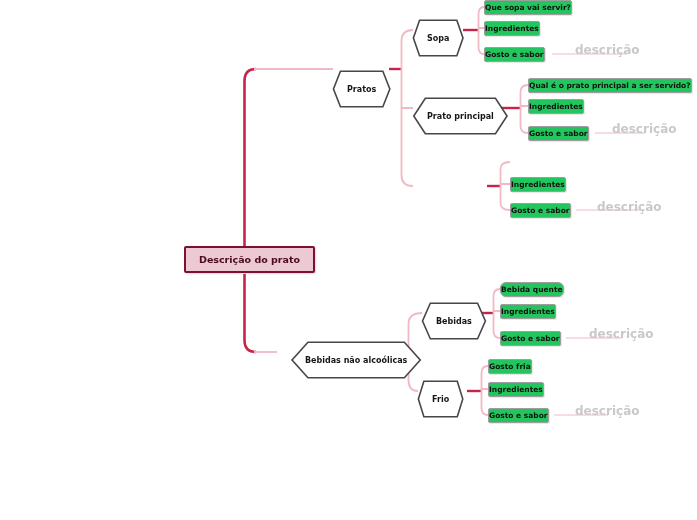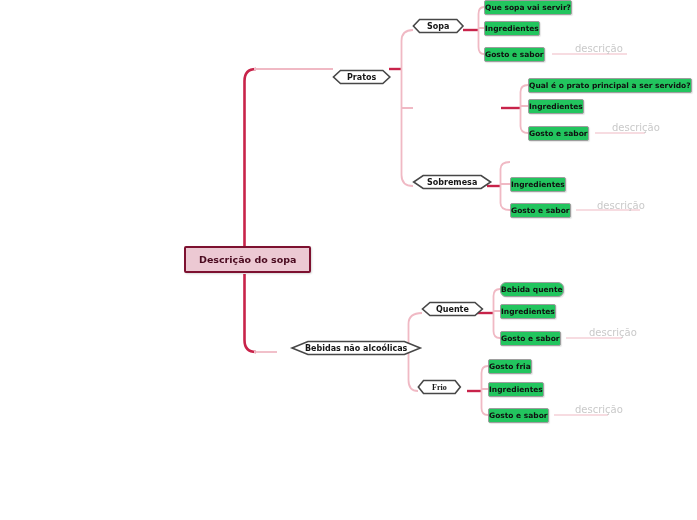--- a/index.html
+++ b/index.html
@@ -12,34 +12,34 @@
   .sub-line  { stroke:var(--sub-branch-line);  stroke-width:1.8; }
   .note-line { stroke:var(--sub-branch-line);  stroke-width:1.2; }
 
   .root-topic {
     position:absolute; z-index:2; box-sizing:border-box;
     background:var(--root-fill); border:2px solid var(--root-border); border-radius:2px;
     color:var(--root-text); font-size:9.5px; font-weight:bold; white-space:nowrap;
     padding:6px 13px; box-shadow:1px 1px 2px rgba(0,0,0,0.15);
   }
   .hex {
-    position:absolute; z-index:2; height:14px; display:flex; align-items:center; justify-content:center;
+    position:absolute; z-index:2; height:38px; display:flex; align-items:center; justify-content:center;
     padding:0 14px; font-size:8px; font-weight:bold; color:#161616; white-space:nowrap;
   }
   .hex svg.hex-bg { position:absolute; left:0; top:0; width:100%; height:100%; overflow:visible; }
   .hex polygon { fill:#ffffff; stroke:var(--node-border); stroke-width:1.6; }
   .hex .hex-label { position:relative; z-index:1; }
   .leaf {
     position:absolute; z-index:2; box-sizing:border-box; background:#22c55e;
     border:1px solid var(--leaf-border); border-radius:2px;
     font-size:7.5px; font-weight:bold; color:#101010; white-space:nowrap;
     padding:2px 0; box-shadow:1px 1px 1px rgba(0,0,0,0.10);
   }
   .note {
-    position:absolute; z-index:2; font-size:10px; font-weight:normal;
+    position:absolute; z-index:2; font-size:12px; font-weight:bold;
     color:var(--note-text); white-space:nowrap;text-align:center;
   }
 </style>
 </head>
 <body>
 
 <div class="canvas">
 
   <svg class="connectors" xmlns="http://www.w3.org/2000/svg">
 
@@ -68,59 +68,59 @@
 
     <path class="stub-line" d="M477,313 L494,313"></path>
     <path class="sub-line" d="M500,289 Q493.5,289 493.5,296 L493.5,331 Q493.5,338 500,338 M493.5,311 L500,311"></path>
     <path class="note-line" d="M566,338 L622,338"></path>
 
     <path class="stub-line" d="M467,391 L482,391"></path>
     <path class="sub-line" d="M488,366 Q481.5,366 481.5,373 L481.5,408 Q481.5,415 488,415 M481.5,389 L488,389"></path>
     <path class="note-line" d="M554,415 L608,415"></path>
   </svg>
 
-  <div class="root-topic" style="left:184px; top:246px;">Descrição do sopa</div>
+  <div class="root-topic" style="left:184px; top:246px;">Descrição do prato</div>
 
   <div class="hex" style="left:333px; top:70px;">
     <svg class="hex-bg" viewBox="0 0 100 24" preserveAspectRatio="none">
         <polygon points="13,0.8 87,0.8 99.2,12 87,23.2 13,23.2 0.8,12" vector-effect="non-scaling-stroke"></polygon>
       </svg>
     <span class="hex-label">Pratos</span>
   </div>
 
   <div class="hex" style="left:413px; top:19px;">
     <svg class="hex-bg" viewBox="0 0 100 24" preserveAspectRatio="none">
         <polygon points="13,0.8 87,0.8 99.2,12 87,23.2 13,23.2 0.8,12" vector-effect="non-scaling-stroke"></polygon>
       </svg>
     <span class="hex-label">Sopa</span>
   </div>
 
-
-  <div class="hex" style="left:413px; top:175px;">
+  <div class="hex" style="left:413px; top:97px;">
     <svg class="hex-bg" viewBox="0 0 100 24" preserveAspectRatio="none">
         <polygon points="13,0.8 87,0.8 99.2,12 87,23.2 13,23.2 0.8,12" vector-effect="non-scaling-stroke"></polygon>
       </svg>
-    <span class="hex-label">Sobremesa</span>
+    <span class="hex-label">Prato principal</span>
   </div>
+
 
   <div class="hex" style="left:291px; top:341px;">
     <svg class="hex-bg" viewBox="0 0 100 24" preserveAspectRatio="none">
         <polygon points="13,0.8 87,0.8 99.2,12 87,23.2 13,23.2 0.8,12" vector-effect="non-scaling-stroke"></polygon>
       </svg>
     <span class="hex-label">Bebidas não alcoólicas</span>
   </div>
 
   <div class="hex" style="left:422px; top:302px;">
     <svg class="hex-bg" viewBox="0 0 100 24" preserveAspectRatio="none">
         <polygon points="13,0.8 87,0.8 99.2,12 87,23.2 13,23.2 0.8,12" vector-effect="non-scaling-stroke"></polygon>
       </svg>
-    <span class="hex-label">Quente</span>
+    <span class="hex-label">Bebidas</span>
   </div>
 
-  <div class="hex" style="left:418px; top:380px;font-family:Liberation Serif, serif;">
+  <div class="hex" style="left:418px; top:380px;">
     <svg class="hex-bg" viewBox="0 0 100 24" preserveAspectRatio="none">
         <polygon points="13,0.8 87,0.8 99.2,12 87,23.2 13,23.2 0.8,12" vector-effect="non-scaling-stroke"></polygon>
       </svg>
     <span class="hex-label">Frio</span>
   </div>
 
   <div class="leaf" style="left:484px; top:0px;">Que sopa vai servir?</div>
   <div class="leaf" style="left:484px; top:21px;">Ingredientes</div>
   <div class="leaf" style="left:484px; top:47px;">Gosto e sabor</div>
   <span class="note" style="left:575px; top:43px;">descrição</span>

